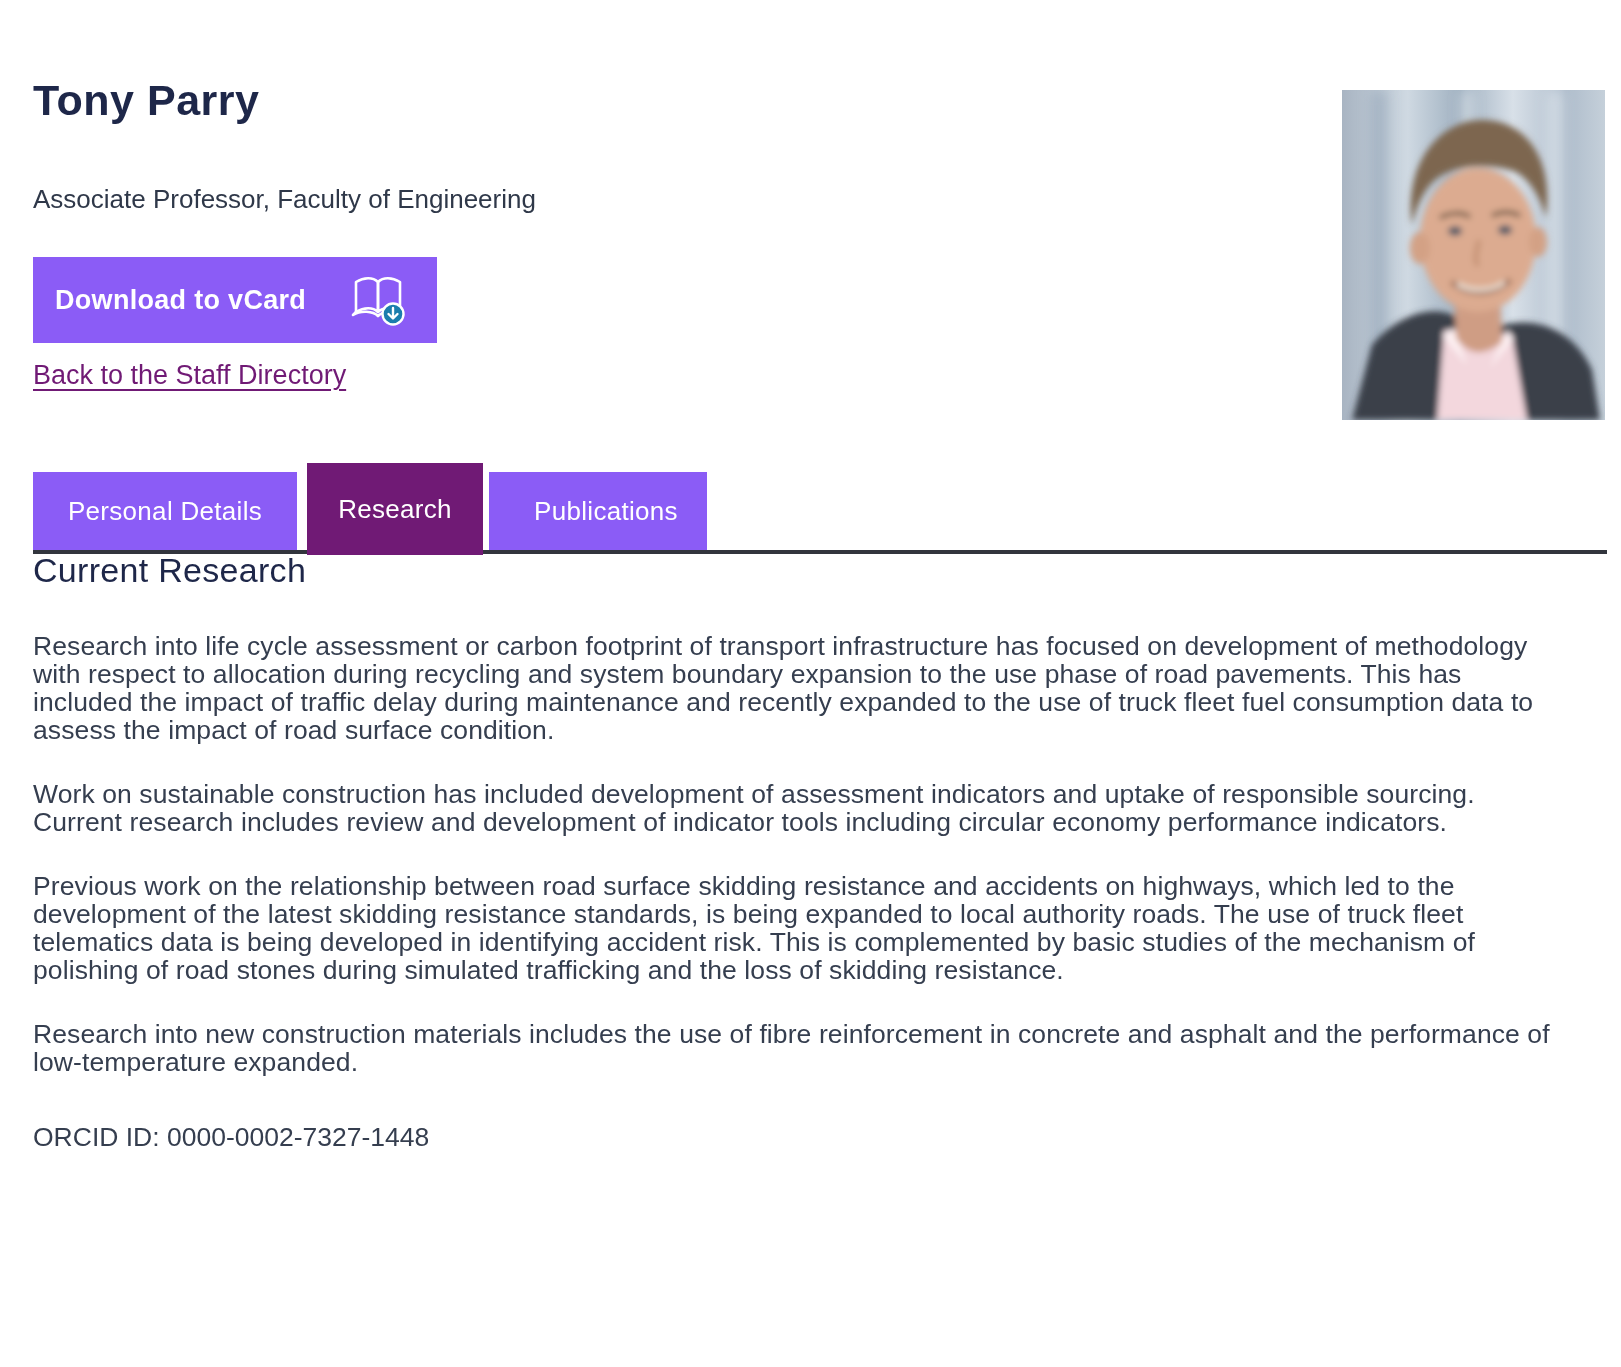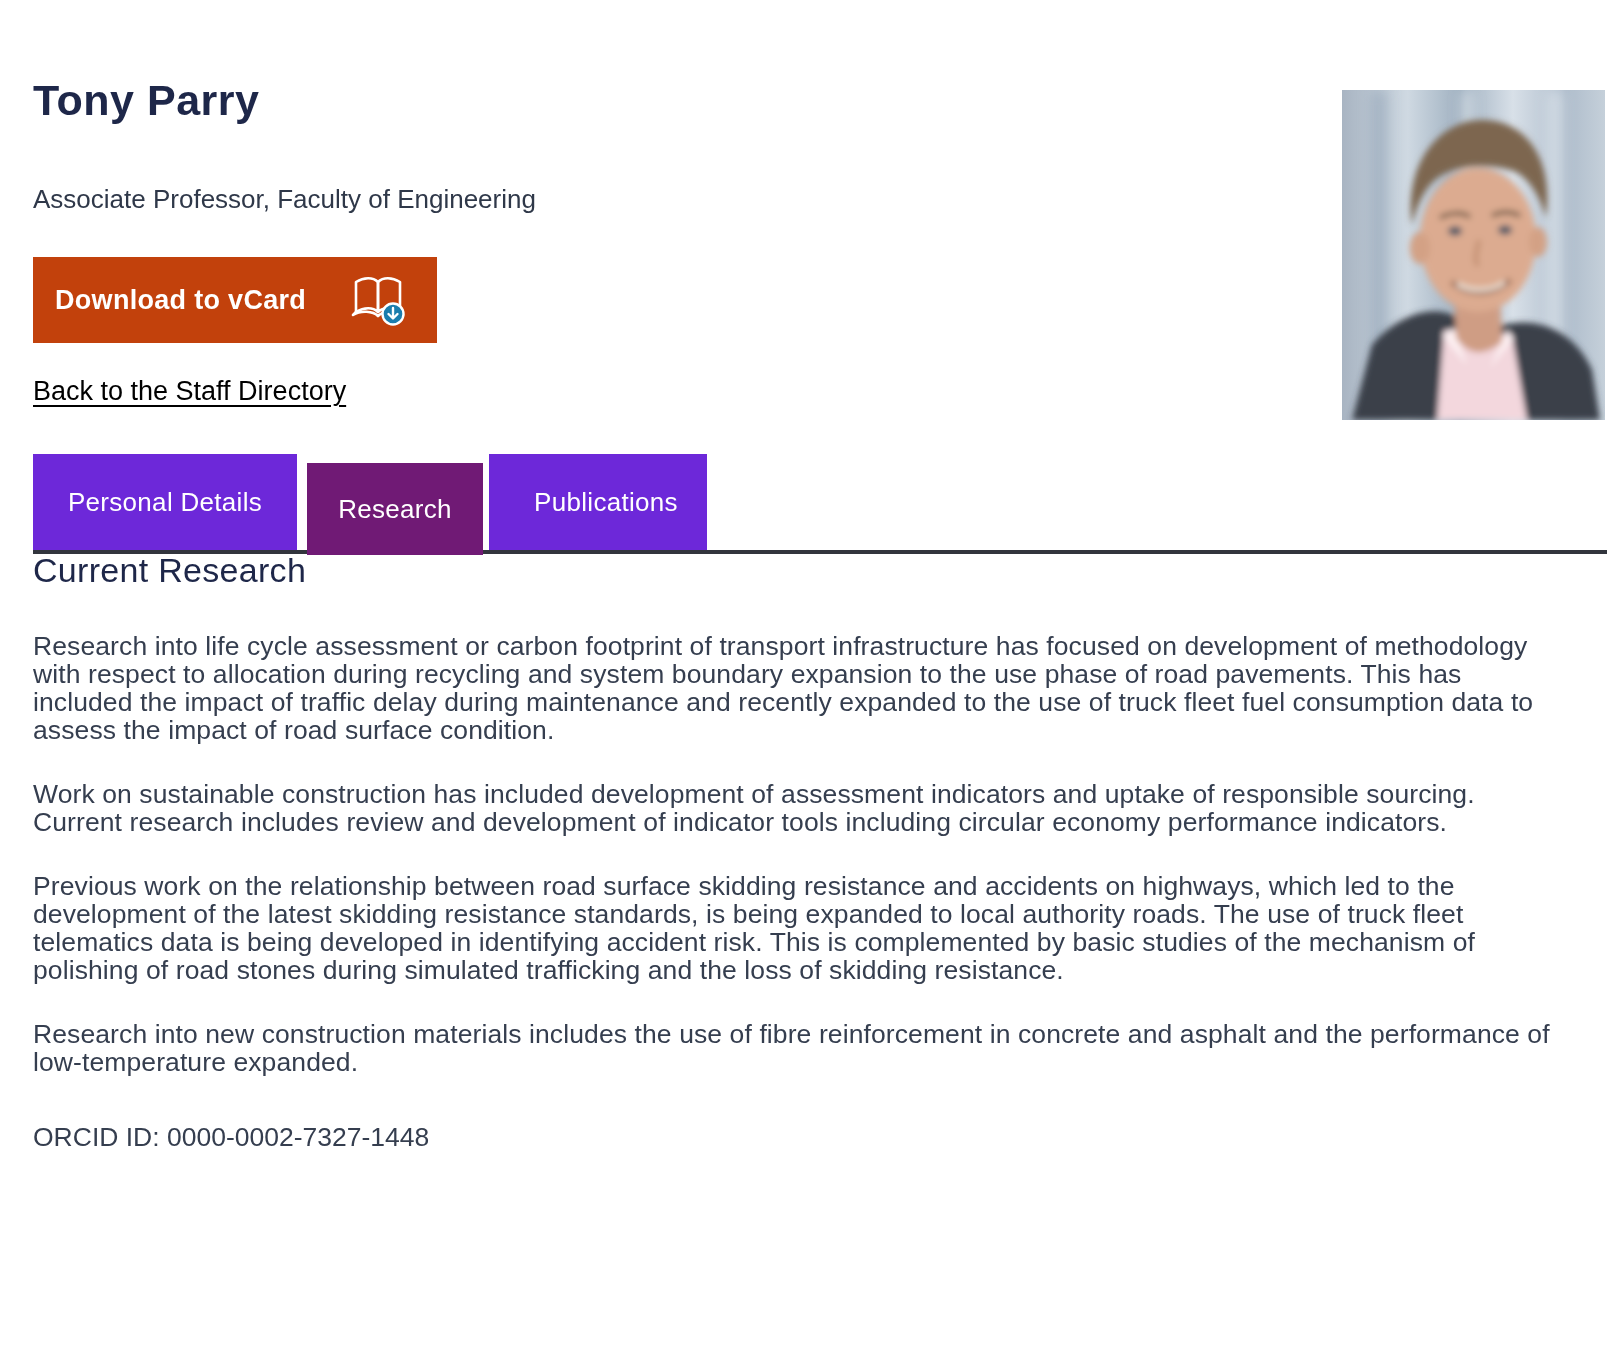--- a/index.html
+++ b/index.html
@@ -20,32 +20,32 @@
     font-size: 43px; font-weight: 600; letter-spacing: 0.5px;
     color: #1e2749;
   }
   .page-subtitle {
     position: absolute; left: 33px; top: 184px;
     font-size: 26px; font-weight: 400; color: #2f3849;
   }
   .vcard-button {
     position: absolute; left: 33px; top: 257px;
     width: 404px; height: 86px;
-    background: #c2410c; border: none; cursor: pointer;
+    background: #8b5cf6; border: none; cursor: pointer;
     display: flex; align-items: center; justify-content: space-between;
     padding: 0 28px 0 22px;
     font-family: "Liberation Sans", sans-serif;
   }
   .vcard-button .label {
     color: #ffffff; font-size: 27px; font-weight: 700; letter-spacing: 0.3px;
   }
   .vcard-button svg { display: block; }
   .back-link {
-    position: absolute; left: 33px; top: 376px;
-    font-size: 27px; color: #000000; text-decoration: underline;
+    position: absolute; left: 33px; top: 360px;
+    font-size: 27px; color: #701a75; text-decoration: underline;
     text-underline-offset: 5px; cursor: pointer;
   }
 
   
   .portrait {
     position: absolute; left: 1342px; top: 90px;
     width: 263px; height: 330px; overflow: hidden;
     background: #b9c3cf;
   }
   .portrait svg { display: block; }
@@ -54,22 +54,22 @@
   .tabbar {
     position: absolute; left: 33px; top: 463px;
     width: 1574px; height: 92px;
     display: flex; align-items: flex-end;
   }
   .tabbar .underline {
     position: absolute; left: 0; right: 0; bottom: 1px;
     height: 4px; background: #32353d;
   }
   .tab {
-    height: 96px; margin-bottom: 5px;
-    background: #6d28d9; color: #ffffff;
+    height: 78px; margin-bottom: 5px;
+    background: #8b5cf6; color: #ffffff;
     border: none; cursor: pointer;
     font-family: "Liberation Sans", sans-serif;
     font-size: 26px; font-weight: 400; letter-spacing: 0.3px;
     display: flex; align-items: center; justify-content: center;
     position: relative; z-index: 1;
   }
   .tab-personal { width: 264px; margin-right: 10px; }
   .tab-research { width: 176px; margin-right: 6px; }
   .tab-publications { width: 218px; padding-left: 16px; }
   .tab.active {

